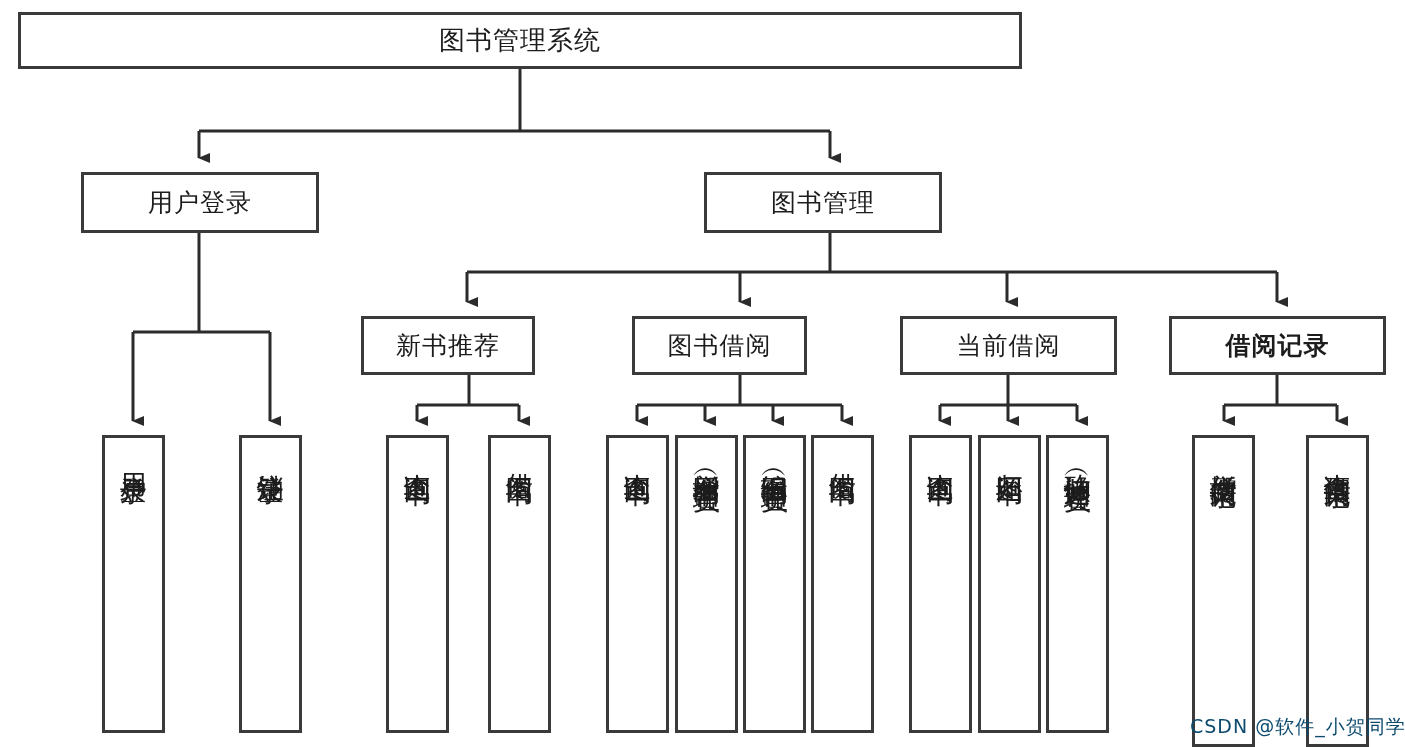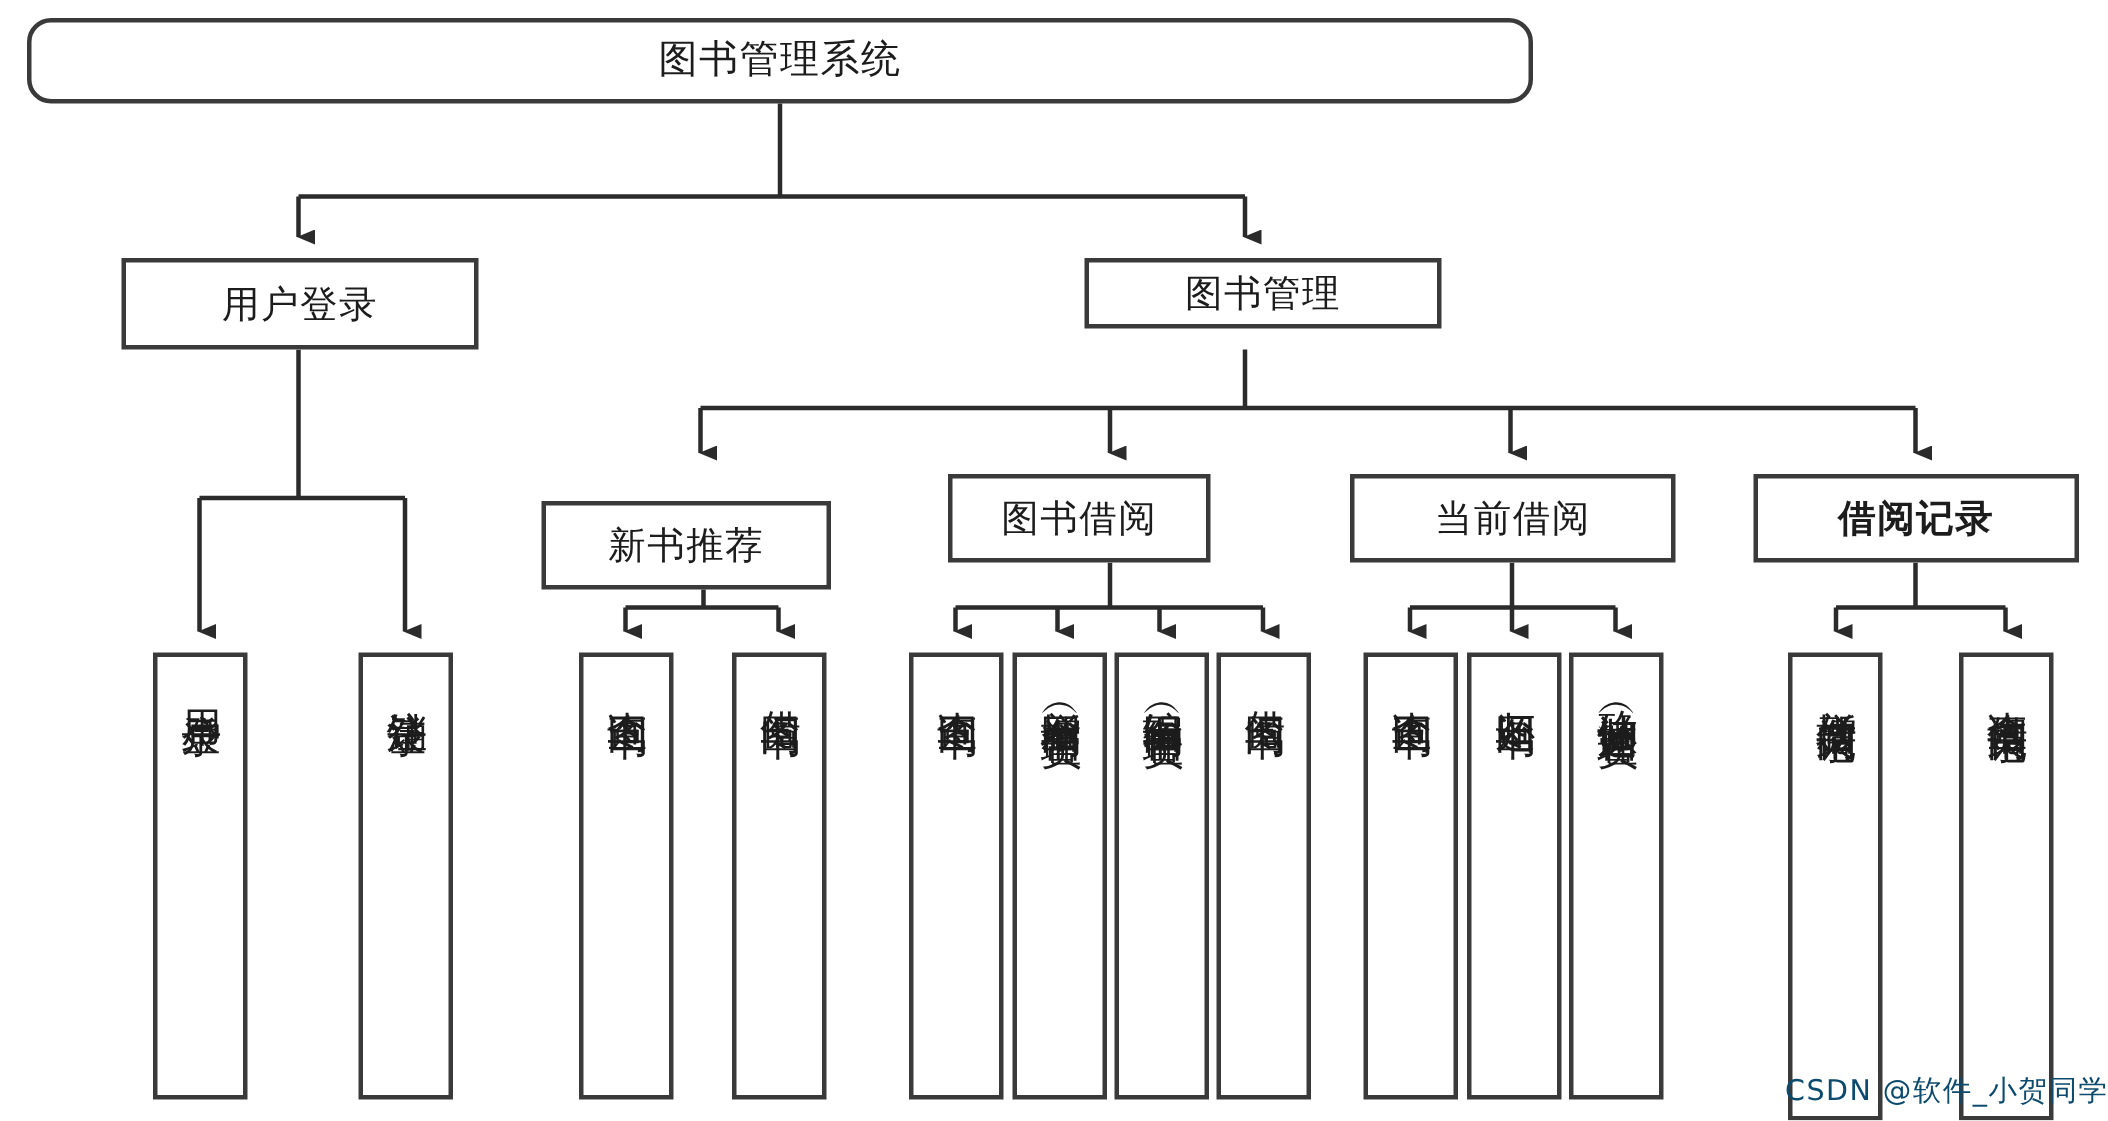--- a/index.html
+++ b/index.html
@@ -115,32 +115,32 @@
       <path d="M 1008 405 L 1008 421" marker-end="url(#arrow)"></path>
       <path d="M 1077 405 L 1077 421" marker-end="url(#arrow)"></path>
 
       <path d="M 1277 375 L 1277 405"></path>
       <path d="M 1224 405 L 1337 405"></path>
       <path d="M 1224 405 L 1224 421" marker-end="url(#arrow)"></path>
       <path d="M 1337 405 L 1337 421" marker-end="url(#arrow)"></path>
     </g>
   </svg>
 
-  <div class="node horiz root" style="left:18px; top:12px; width:1004px; height:57px;border-radius:16px;">
+  <div class="node horiz root" style="left:18px; top:12px; width:1004px; height:57px;">
     <span>图书管理系统</span>
   </div>
 
   <div class="node horiz" style="left:81px; top:172px; width:238px; height:61px;">
     <span>用户登录</span>
   </div>
-  <div class="node horiz" style="left:723px; top:172px; width:238px; height:47px;">
+  <div class="node horiz" style="left:704px; top:172px; width:238px; height:61px;">
     <span>图书管理</span>
   </div>
 
-  <div class="node horiz" style="left:361px; top:316px; width:193px; height:59px;margin-top:18px;">
+  <div class="node horiz" style="left:361px; top:316px; width:174px; height:59px;">
     <span>新书推荐</span>
   </div>
   <div class="node horiz" style="left:632px; top:316px; width:175px; height:59px;">
     <span>图书借阅</span>
   </div>
   <div class="node horiz" style="left:900px; top:316px; width:217px; height:59px;">
     <span>当前借阅</span>
   </div>
   <div class="node horiz" style="left:1169px; top:316px; width:217px; height:59px;font-weight:bold;">
     <span>借阅记录</span>

